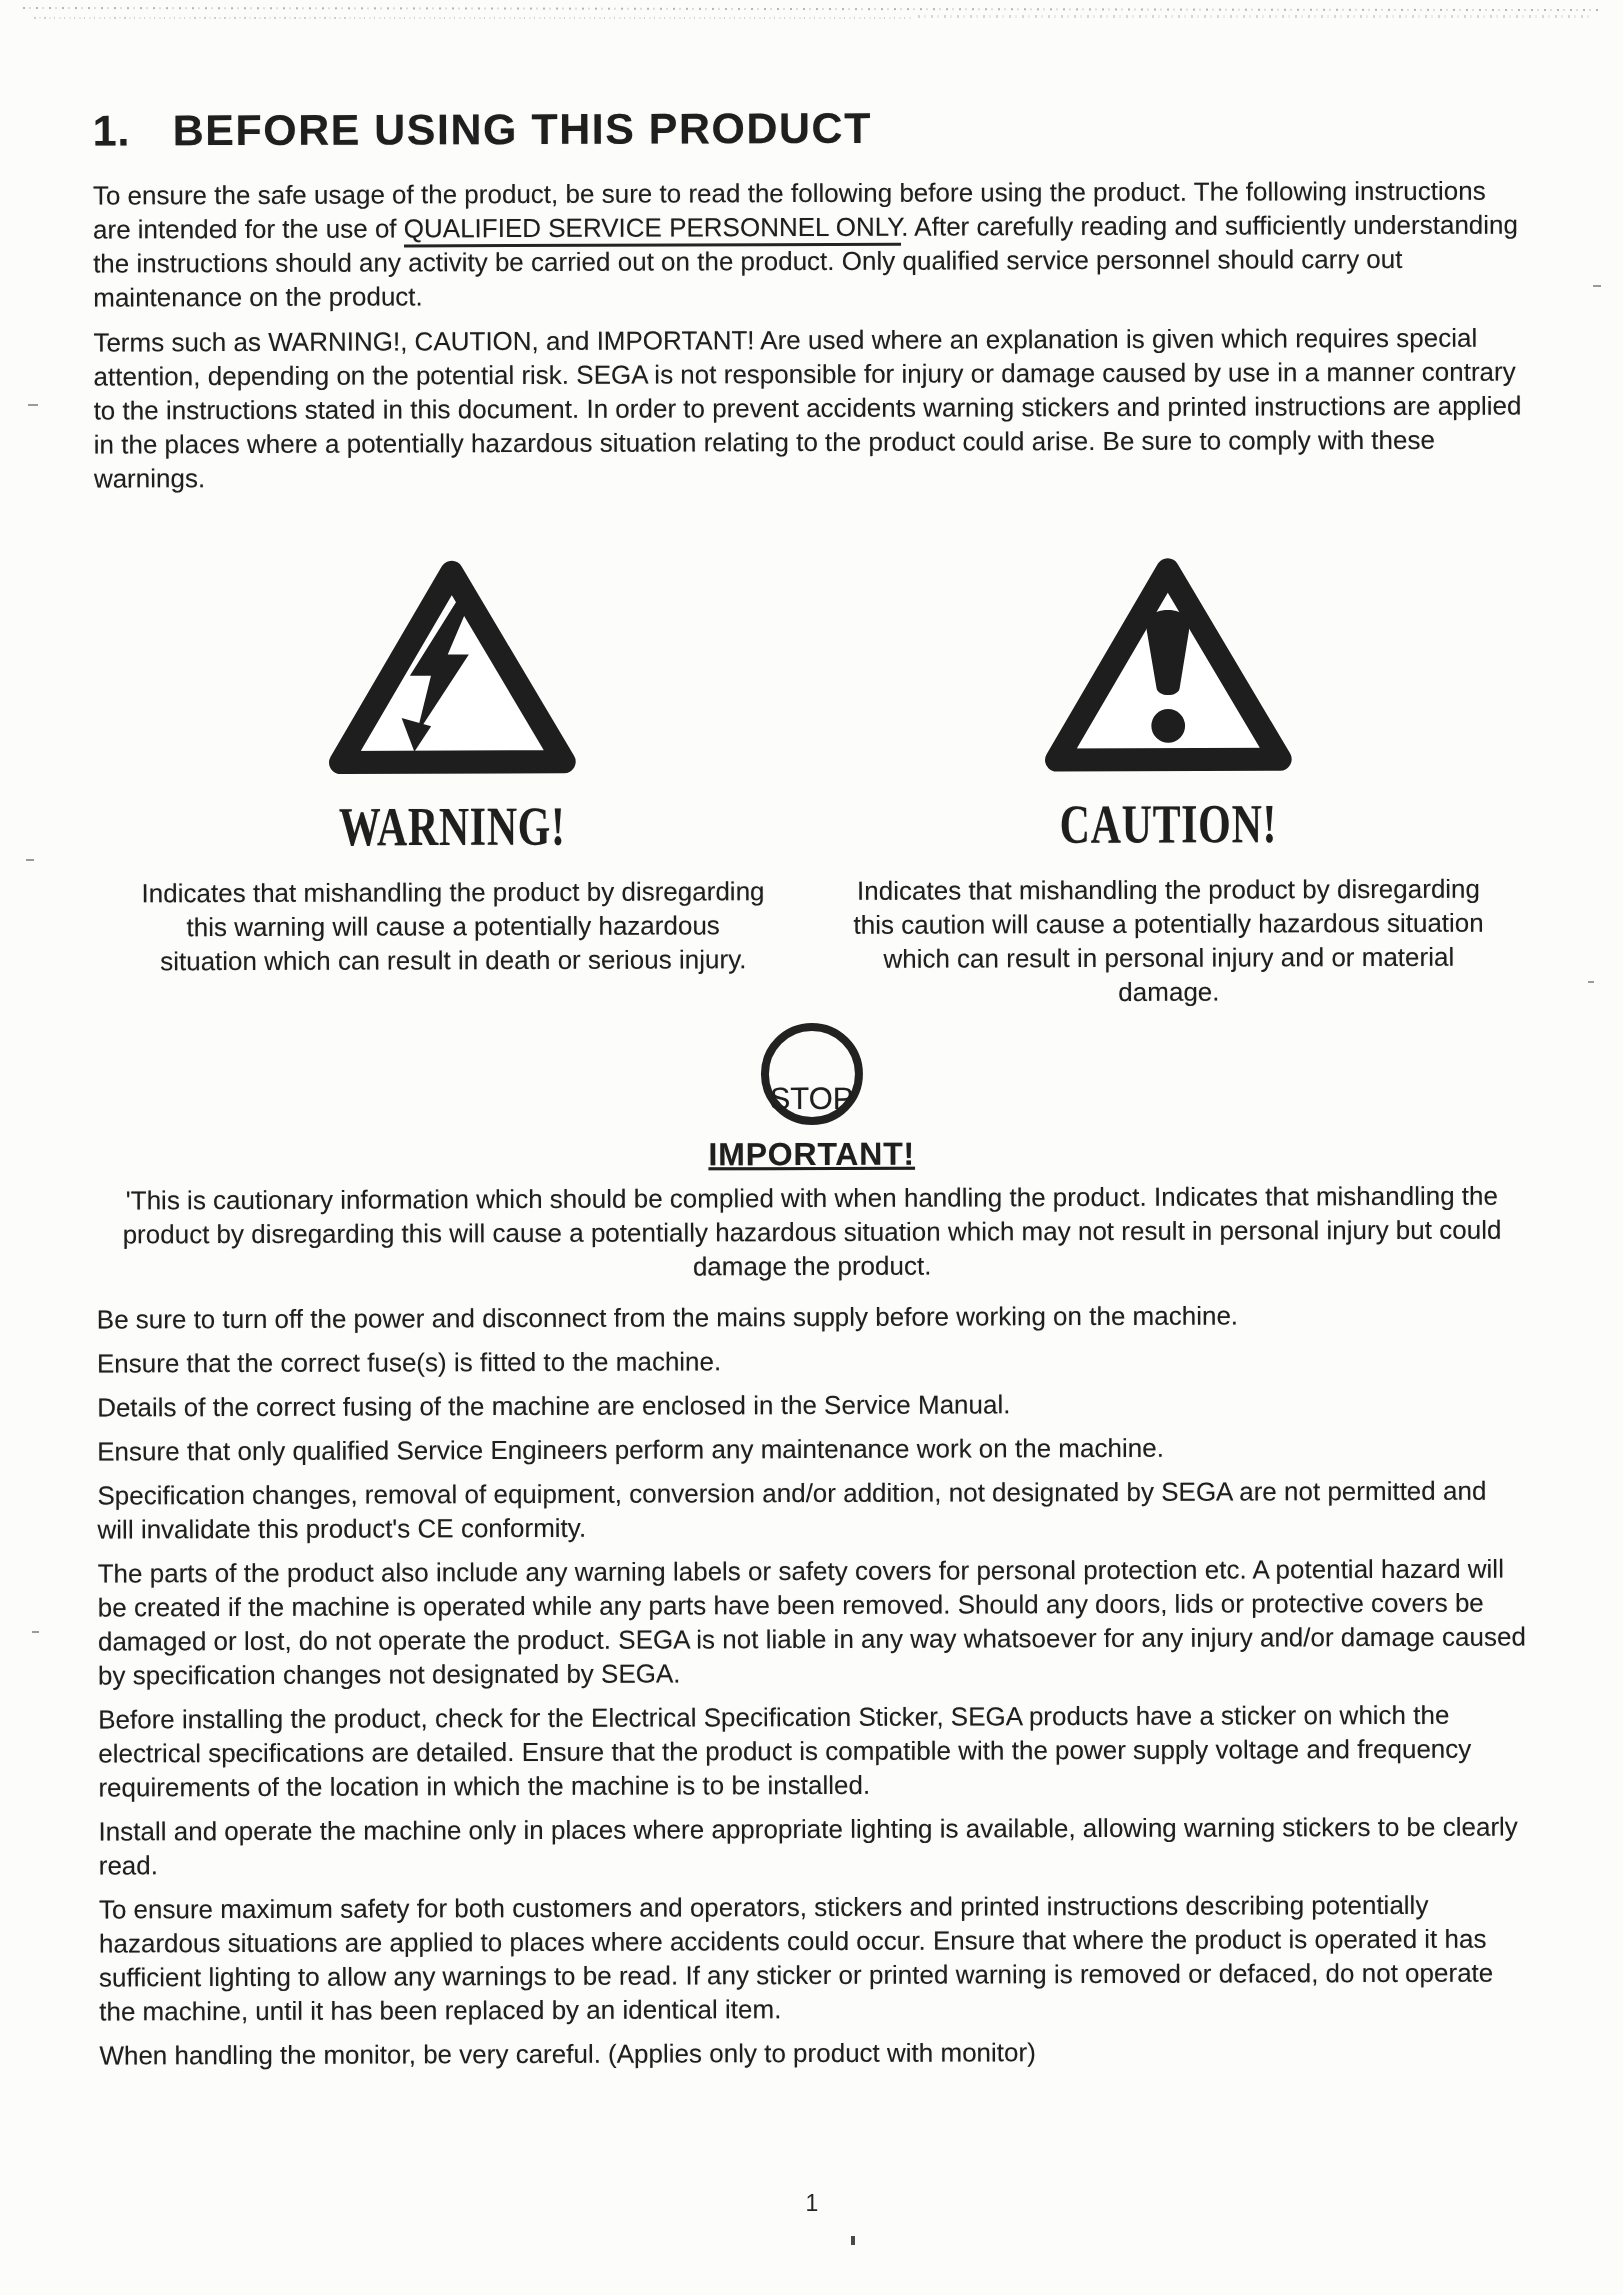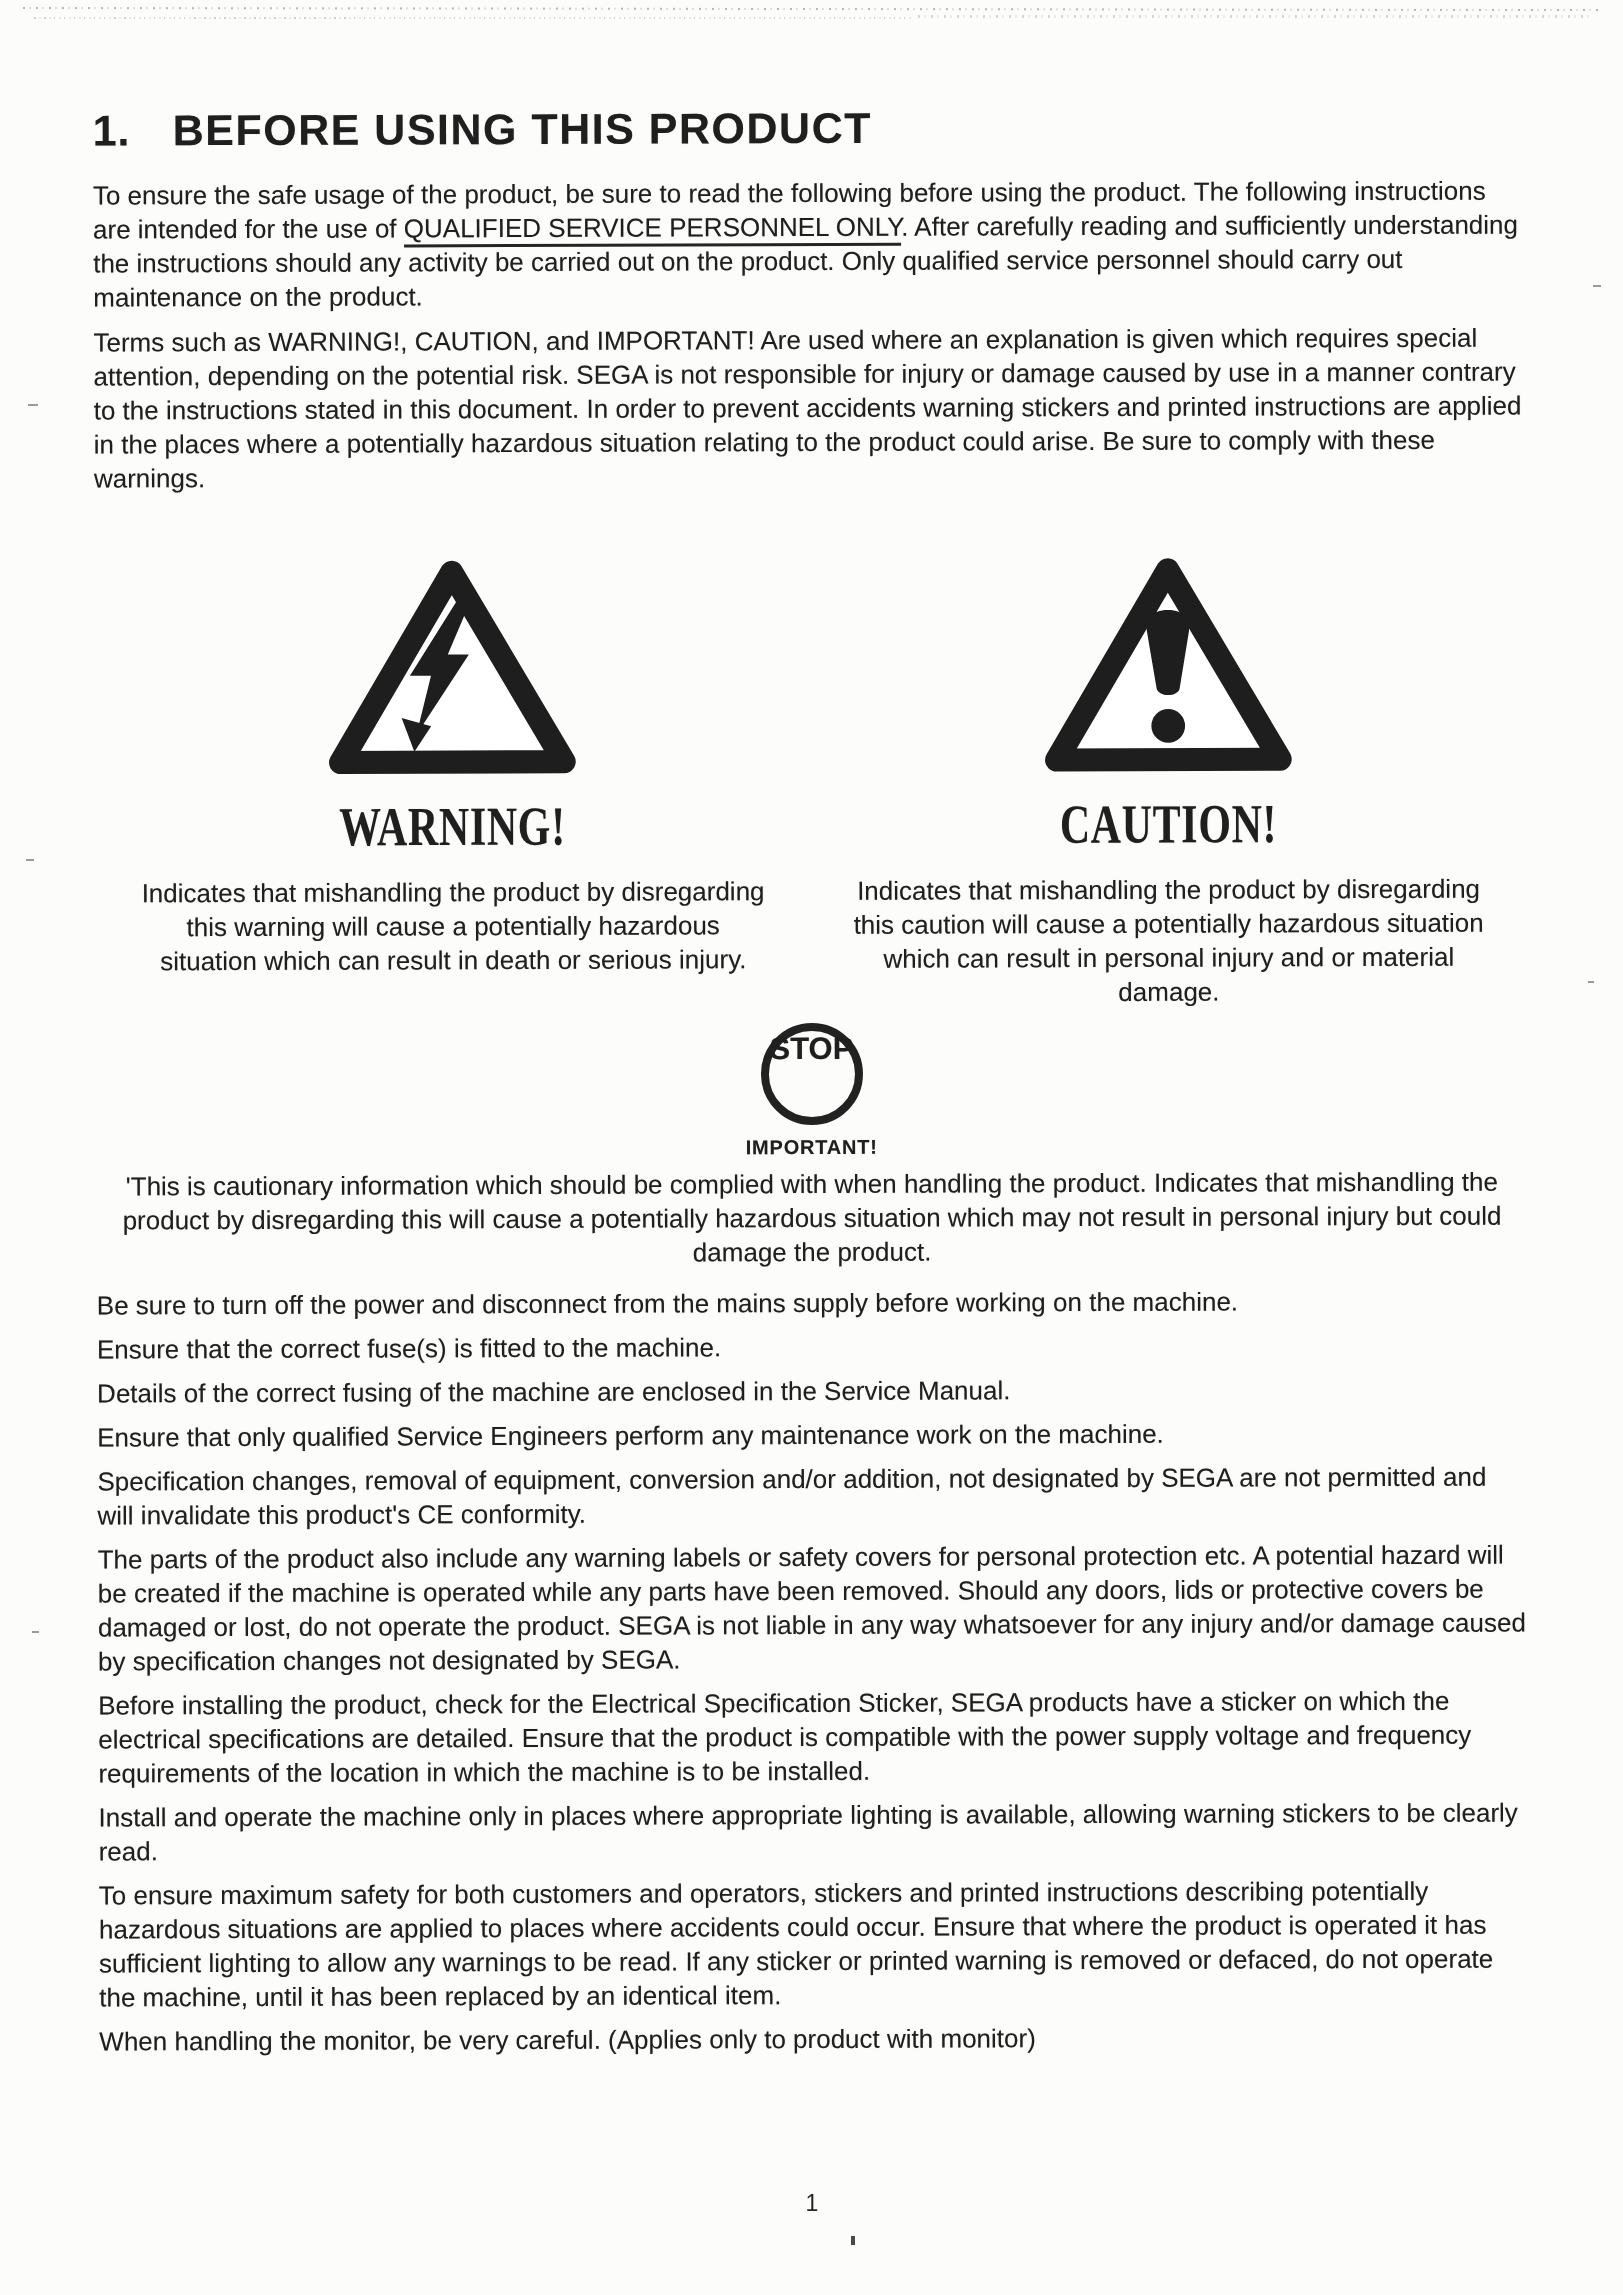--- a/index.html
+++ b/index.html
@@ -39,24 +39,24 @@
   .signlabel{
     display:inline-block;margin-top:18.4px;
     font-family:"Liberation Serif", serif;font-weight:bold;font-size:44px;
     transform:scale(.95,1.25);letter-spacing:0.8px;
   }
   .signdesc{margin-top:23px;text-align:center;max-width:635px;}
 
   .important{display:flex;flex-direction:column;align-items:center;margin-top:13.8px;}
   .stopcirc{
     width:86px;height:86px;border:8.4px solid #222;border-radius:50%;
-    display:flex;align-items:flex-start;justify-content:center;
-    font-weight:bold;font-size:31px;letter-spacing:0px;
+    display:flex;align-items:flex-end;justify-content:center;
+    font-weight:normal;font-size:31px;letter-spacing:0px;
   }
-  .impheading{margin-top:10.7px;font-size:20px;font-weight:bold;letter-spacing:0.8px;}
+  .impheading{margin-top:10.7px;font-size:32px;font-weight:bold;letter-spacing:0.8px;text-decoration:underline;}
   .impdesc{margin-top:7.7px;text-align:center;max-width:1385px;}
 
   .notes{margin-top:17px;}
   .note{margin-bottom:10px;}
 
   .pageno{position:absolute;left:0;width:1624px;top:2190px;text-align:center;font-size:23px;color:#242424;}
   .speck{position:absolute;background:#9a9a98;}
   .sp1{left:27.5px;top:404px;width:10.7px;height:2.3px;}
   .sp2{left:26px;top:859px;width:7.7px;height:2.3px;}
   .sp3{left:32px;top:1631px;width:6.9px;height:2.3px;}

